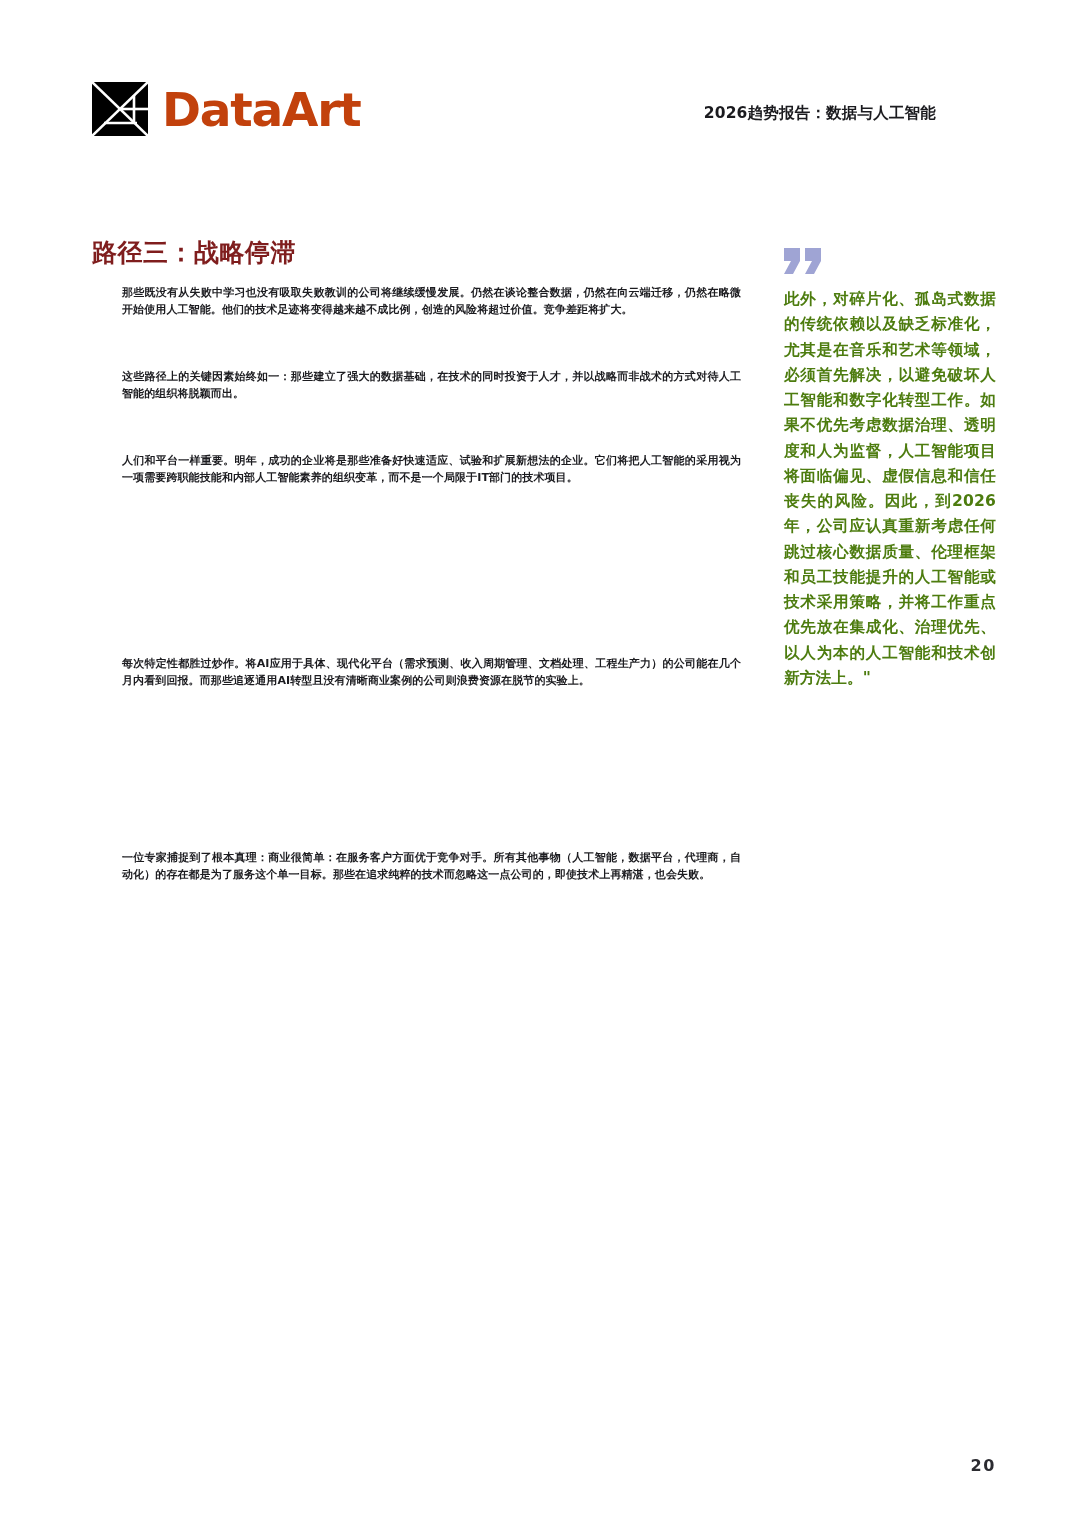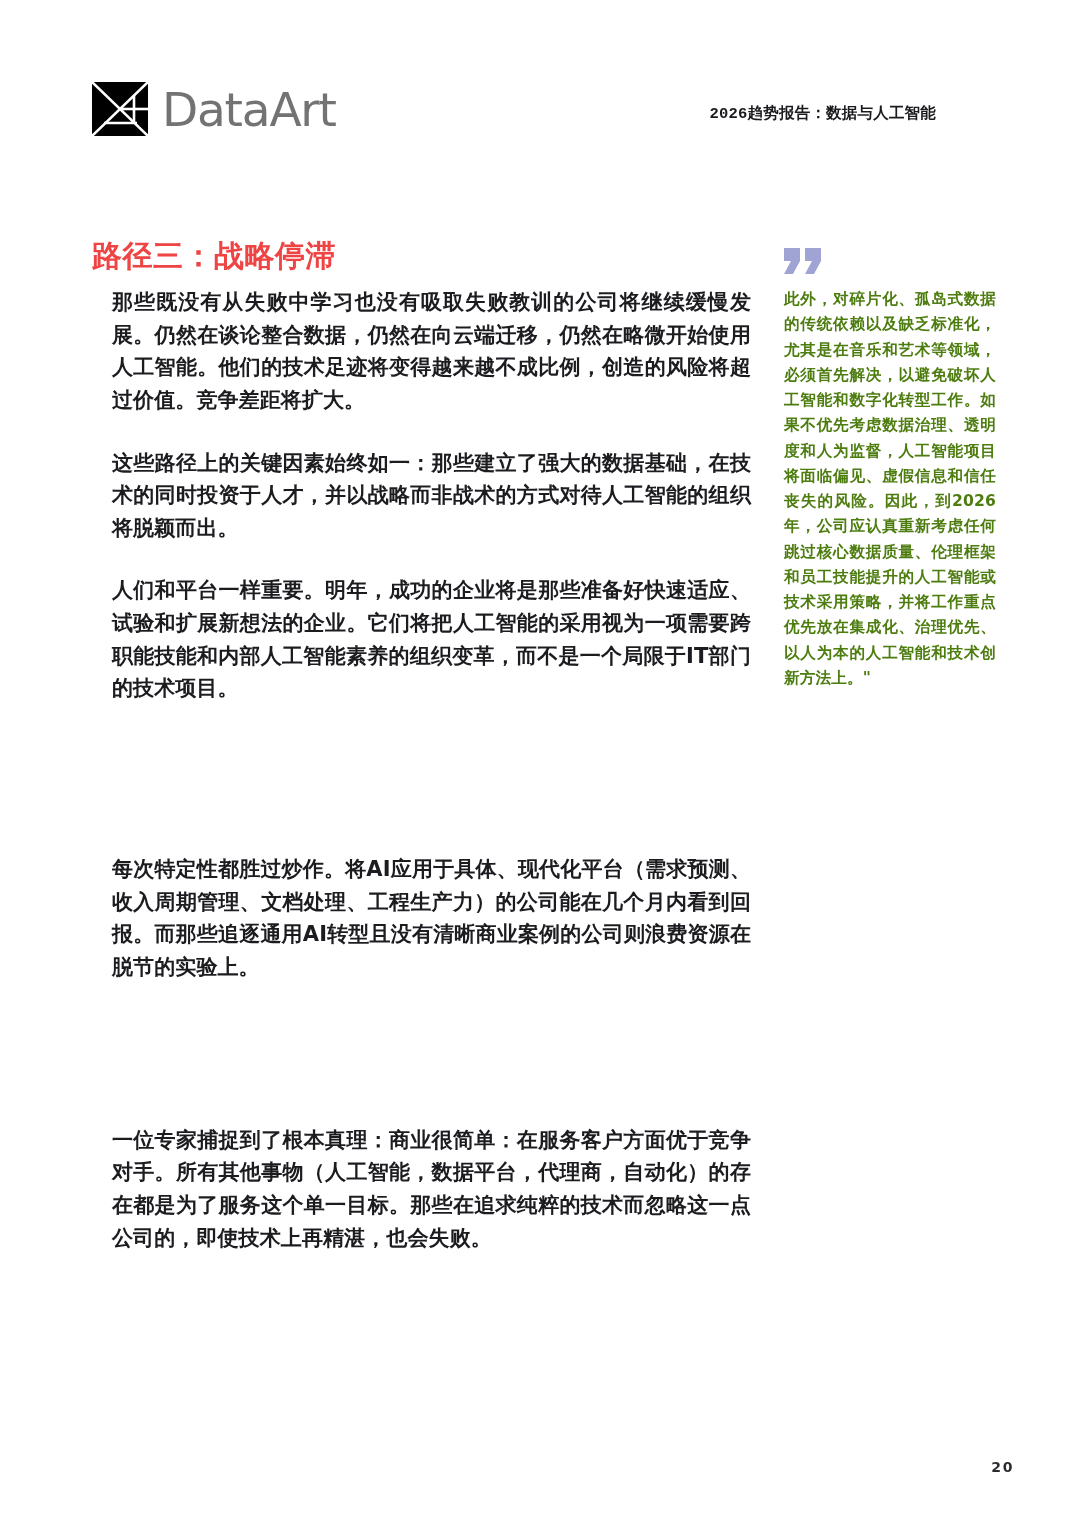--- a/index.html
+++ b/index.html
@@ -34,60 +34,59 @@
     align-items: center;
     gap: 14px;
   }
   #logo-mark {
     width: 56px;
     height: 54px;
     display: block;
   }
   #logo-word {
     font-family: "DejaVu Sans", "Liberation Sans", sans-serif;
-    font-weight: 400;
+    font-weight: 700;
     font-size: 47px;
     letter-spacing: -1.2px;
-    color: #737373;
+    color: #c2410c;
     line-height: 1;
     white-space: nowrap;
   }
   #header-title {
     position: absolute;
     right: 16px;
     top: 21px;
     font-size: 15.5px;
     font-weight: 700;
     color: #1b1b1f;
     letter-spacing: 0.2px;
     white-space: nowrap;
-    font-family: Liberation Mono, monospace;
   }
 
   
   #main-col {
     position: absolute;
     left: 92px;
     top: 238px;
     width: 665px;
   }
   #section-heading {
-    font-size: 30px;
+    font-size: 25px;
     font-weight: 700;
-    color: #ef4444;
+    color: #7f1d1d;
     letter-spacing: 0.5px;
     margin: 0 0 12px 0;
     line-height: 1.2;
   }
   .para {
-    font-size: 21px;
+    font-size: 11px;
     font-weight: 700;
     line-height: 1.555;
     color: #1c1c20;
-    margin: 6px;
+    margin: 16px;
     padding: 0 0 0 14px;
     text-align: justify;
     text-justify: inter-character;
     letter-spacing: 0.1px;
   }
   .gap-sm { height: 18px; }
   .gap-lg { height: 64px; }
   .gap-xl { height: 72px; }
 
   
@@ -110,23 +109,23 @@
     color: #4d7c0f;
     text-align: justify;
     text-justify: inter-character;
     margin: 0;
     letter-spacing: 0.15px;
   }
 
   
   #page-number {
     position: absolute;
-    right: 66px;
+    right: 84px;
     bottom: 52px;
-    font-size: 14px;
+    font-size: 16px;
     font-weight: 700;
     color: #2b2b30;
     letter-spacing: 1.6px;
   }
 </style>
 </head>
 <body>
 
 <div id="page">
 

